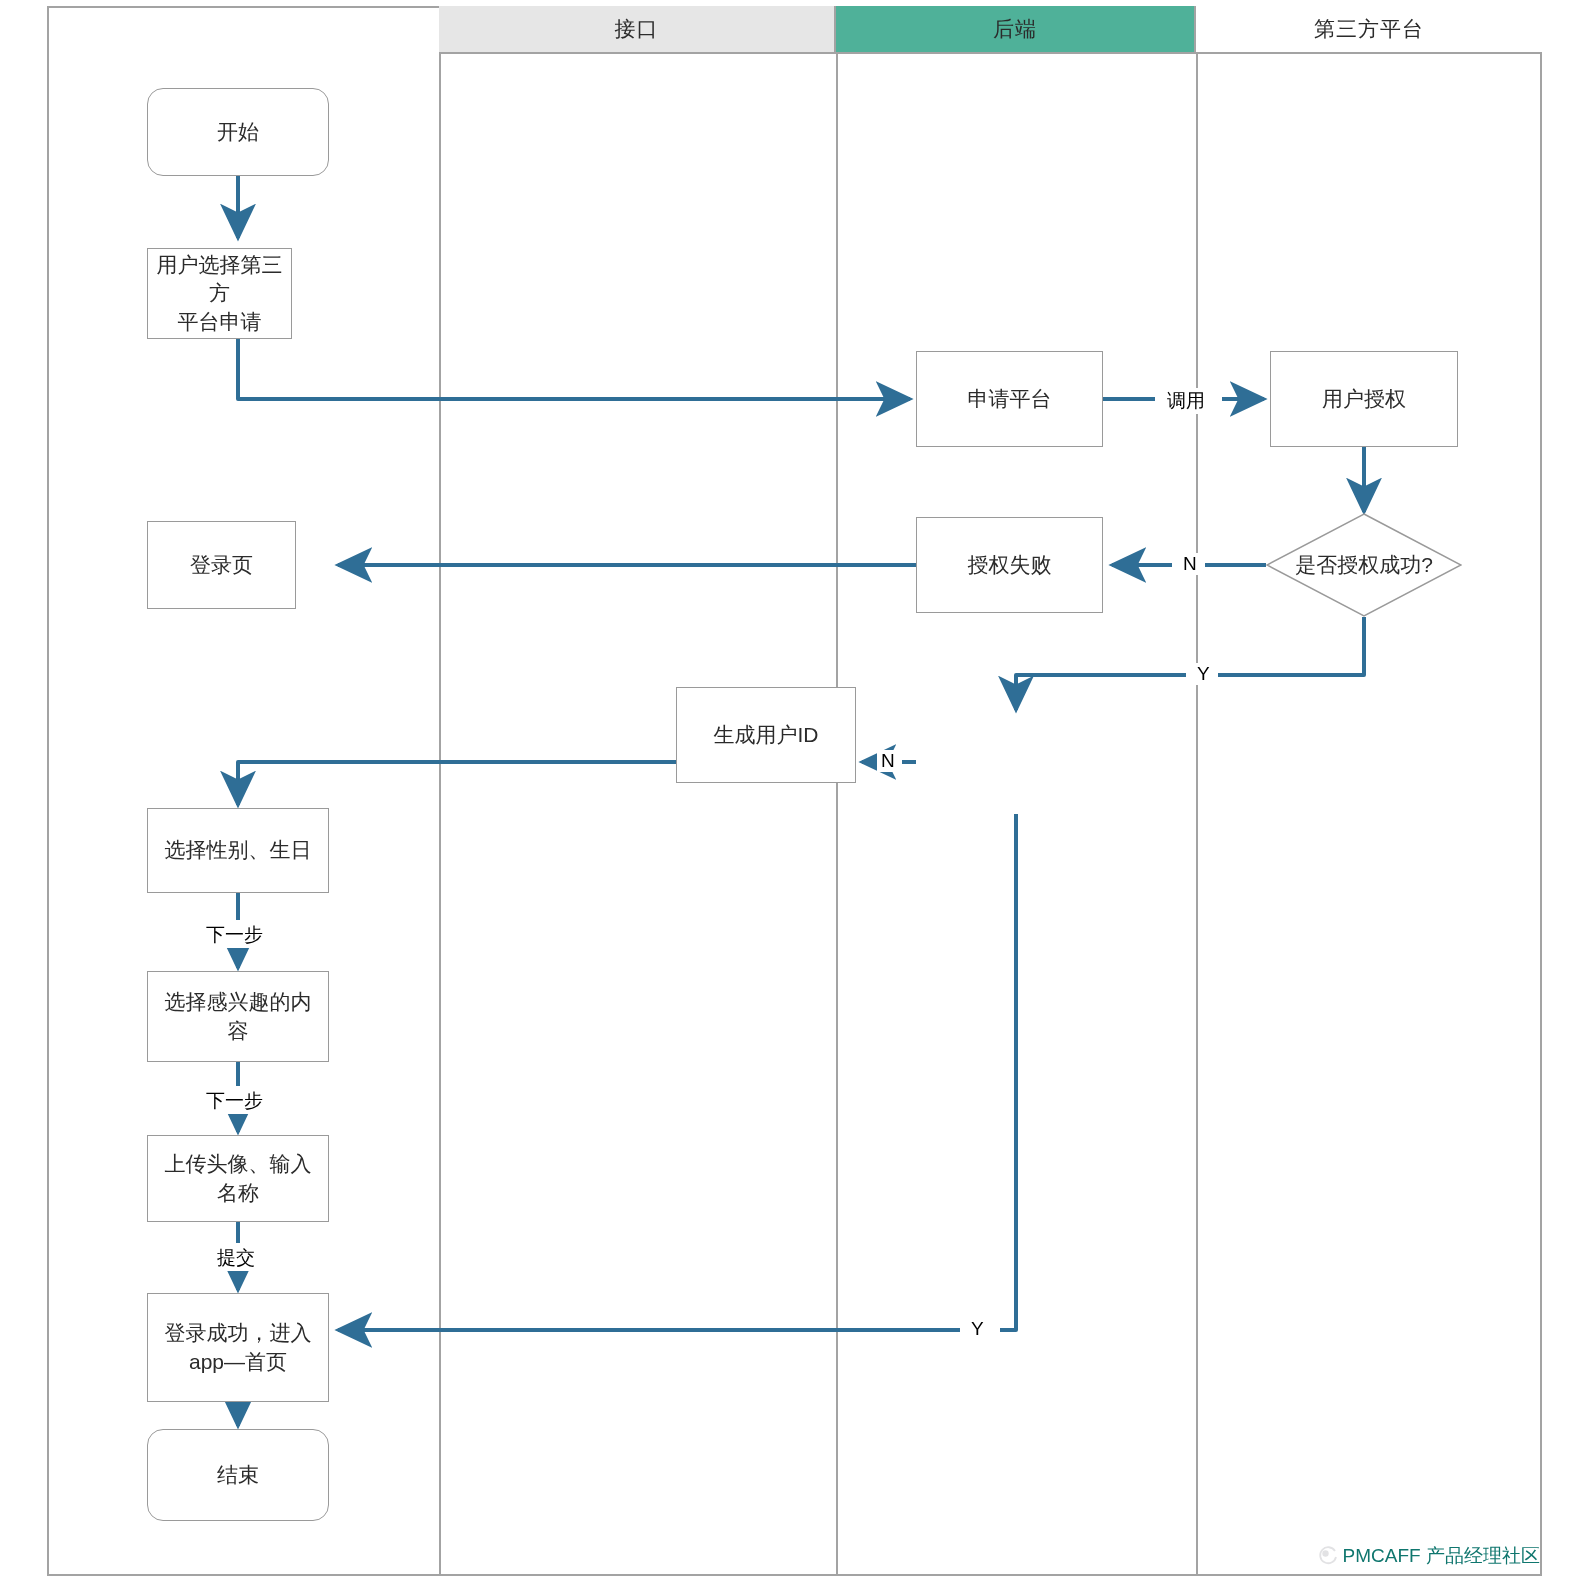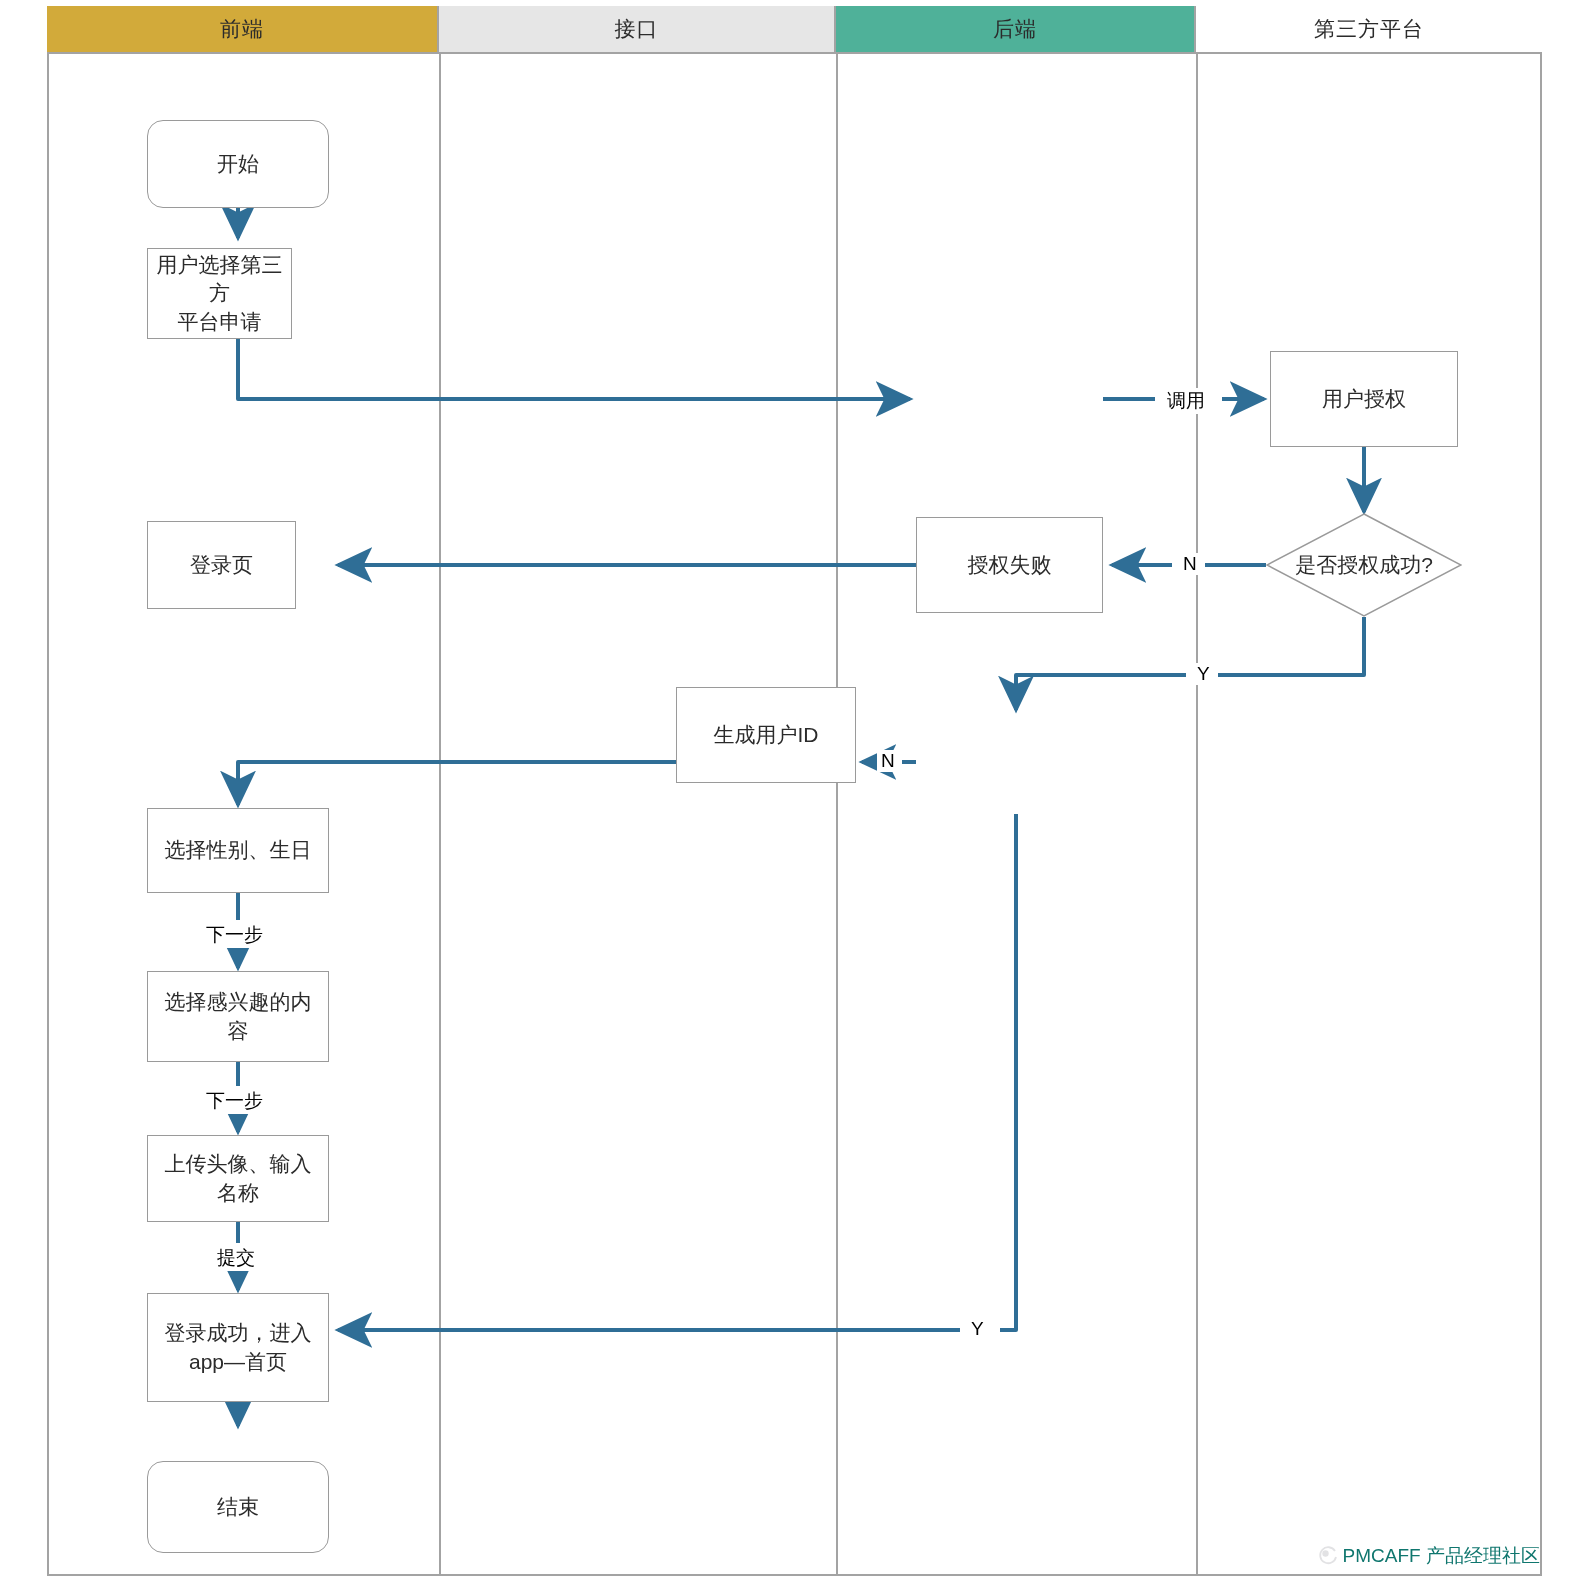--- a/index.html
+++ b/index.html
@@ -57,21 +57,21 @@
     display: flex;
     align-items: center;
     justify-content: center;
     text-align: center;
     font-size: 21px;
     color: #2b2b2b;
     line-height: 1.35;
     padding: 2px 6px;
     z-index: 3;
   }
-  .node.rounded { border-radius: 16px; margin-top: 32px; }
+  .node.rounded { border-radius: 16px; }
   .diamond {
     position: absolute;
     z-index: 3;
   }
   .diamond svg { display: block; }
   .diamond .dlabel {
     position: absolute;
     left: 0; top: 0;
     width: 100%; height: 100%;
     display: flex;
@@ -116,23 +116,20 @@
   }
   .watermark .wm-mark { display: block; }
 </style>
 </head>
 <body>
 
 <div id="canvas">
 
   <div class="lane-frame"></div>
 
-  <div class="lane-header" style="left:47px; width:392px; background:#d2aa3a;">
-    <span>前端</span>
-  </div>
   <div class="lane-header" style="left:439px; width:397px; background:#e6e6e6;">
     <span>接口</span>
   </div>
   <div class="lane-header" style="left:836px; width:360px; background:#4fb199;">
     <span>后端</span>
   </div>
   <div class="lane-header last" style="left:1196px; width:346px; background:#ffffff;">
     <span>第三方平台</span>
   </div>
 
@@ -188,20 +185,23 @@
 
   <div class="node rounded" style="left:147px; top:88px; width:182px; height:88px;">
     <span>开始</span>
   </div>
 
   <div class="node" style="left:147px; top:248px; width:145px; height:91px;">
     <span style="white-space:pre-line;">用户选择第三方
 平台申请</span>
   </div>
 
+  <div class="node" style="left:916px; top:351px; width:187px; height:96px;">
+    <span>申请平台</span>
+  </div>
 
   <div class="node" style="left:1270px; top:351px; width:188px; height:96px;">
     <span>用户授权</span>
   </div>
 
   <div class="diamond" style="left:1266px; top:513px; width:196px; height:104px;">
     <svg width="196" height="104" viewBox="0 0 196 104" xmlns="http://www.w3.org/2000/svg">
       <polygon points="98,1 195,52 98,103 1,52" fill="#ffffff" stroke="#9a9a9a" stroke-width="1.5"></polygon>
     </svg>
     <div class="dlabel" style="white-space:pre-line;">是否授权成功?</div>

